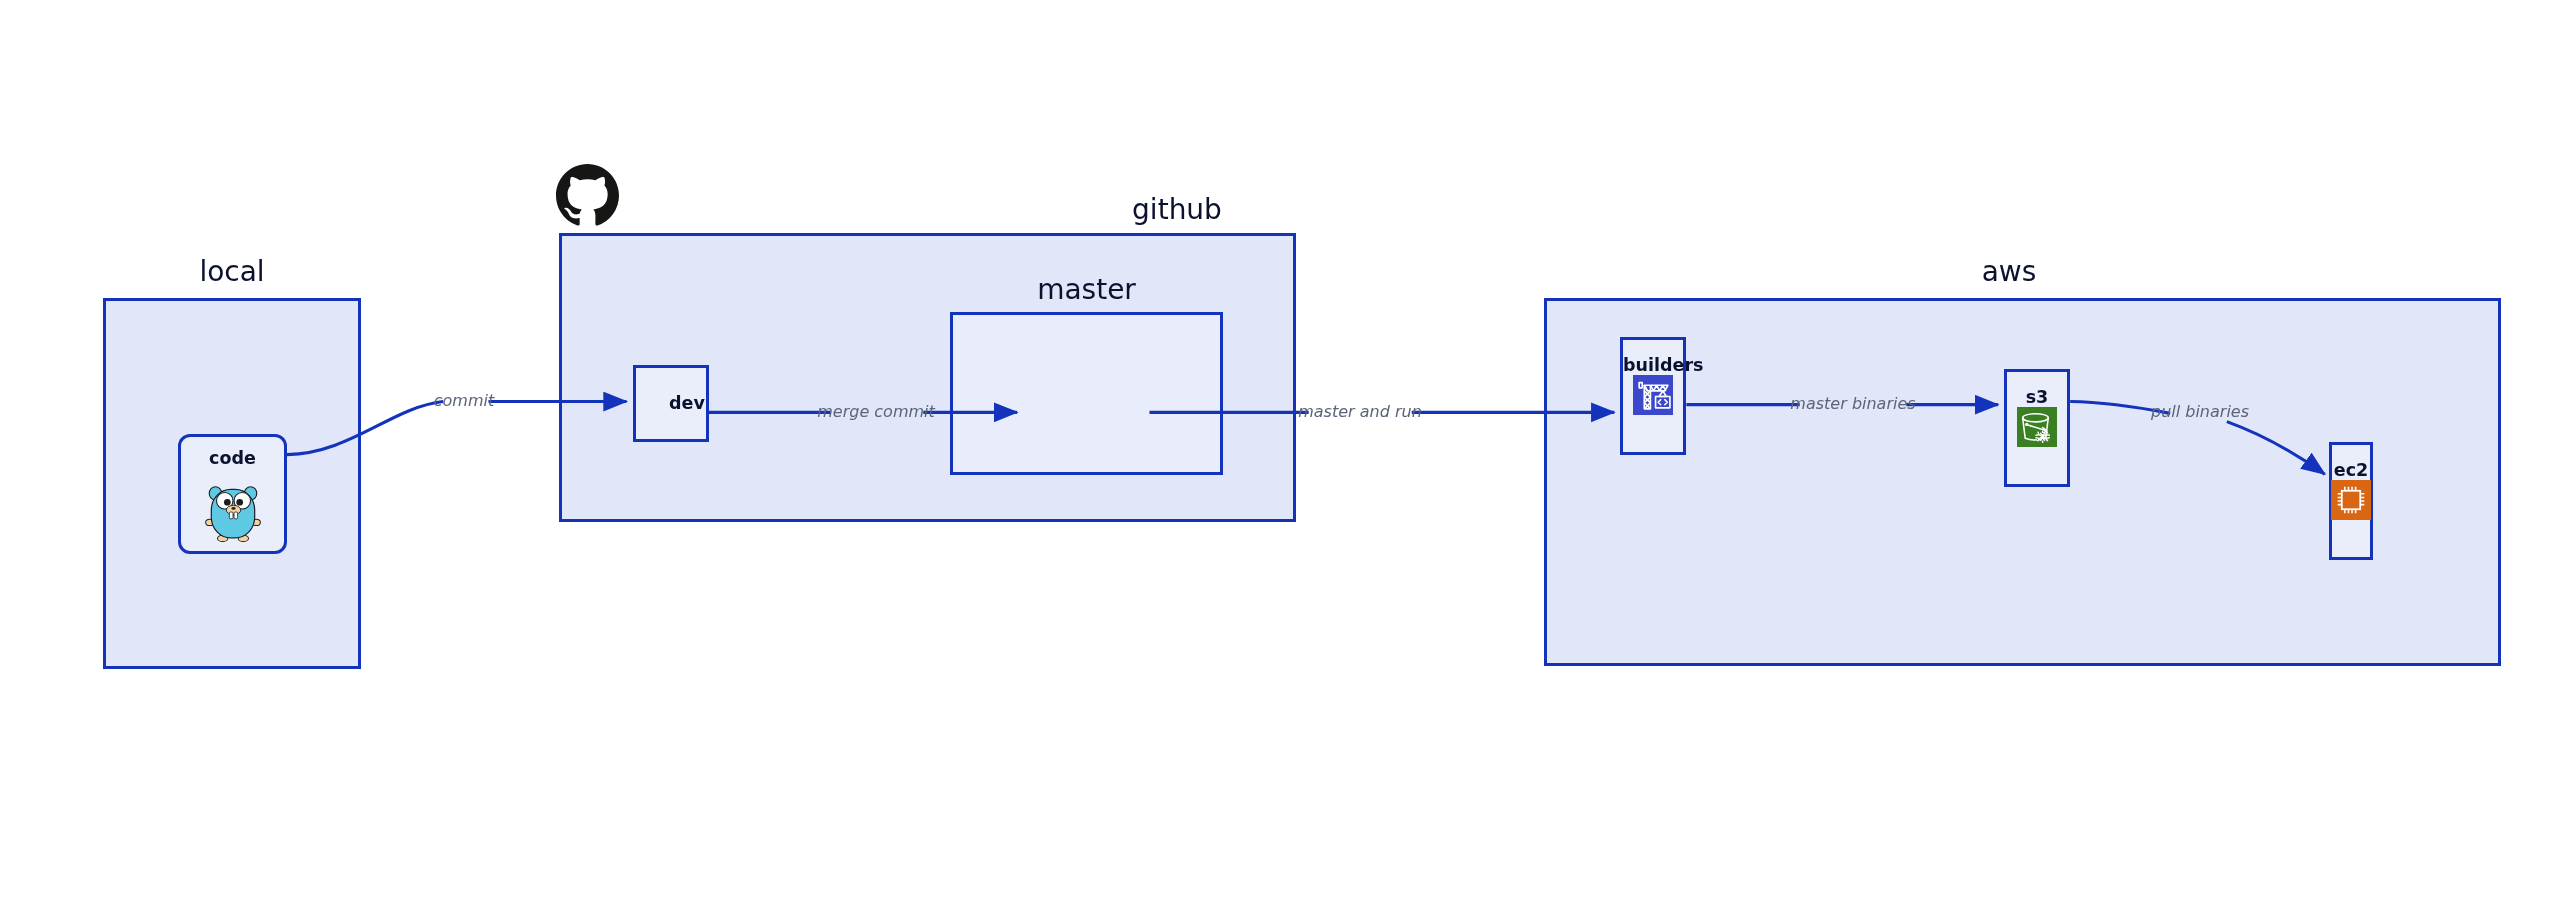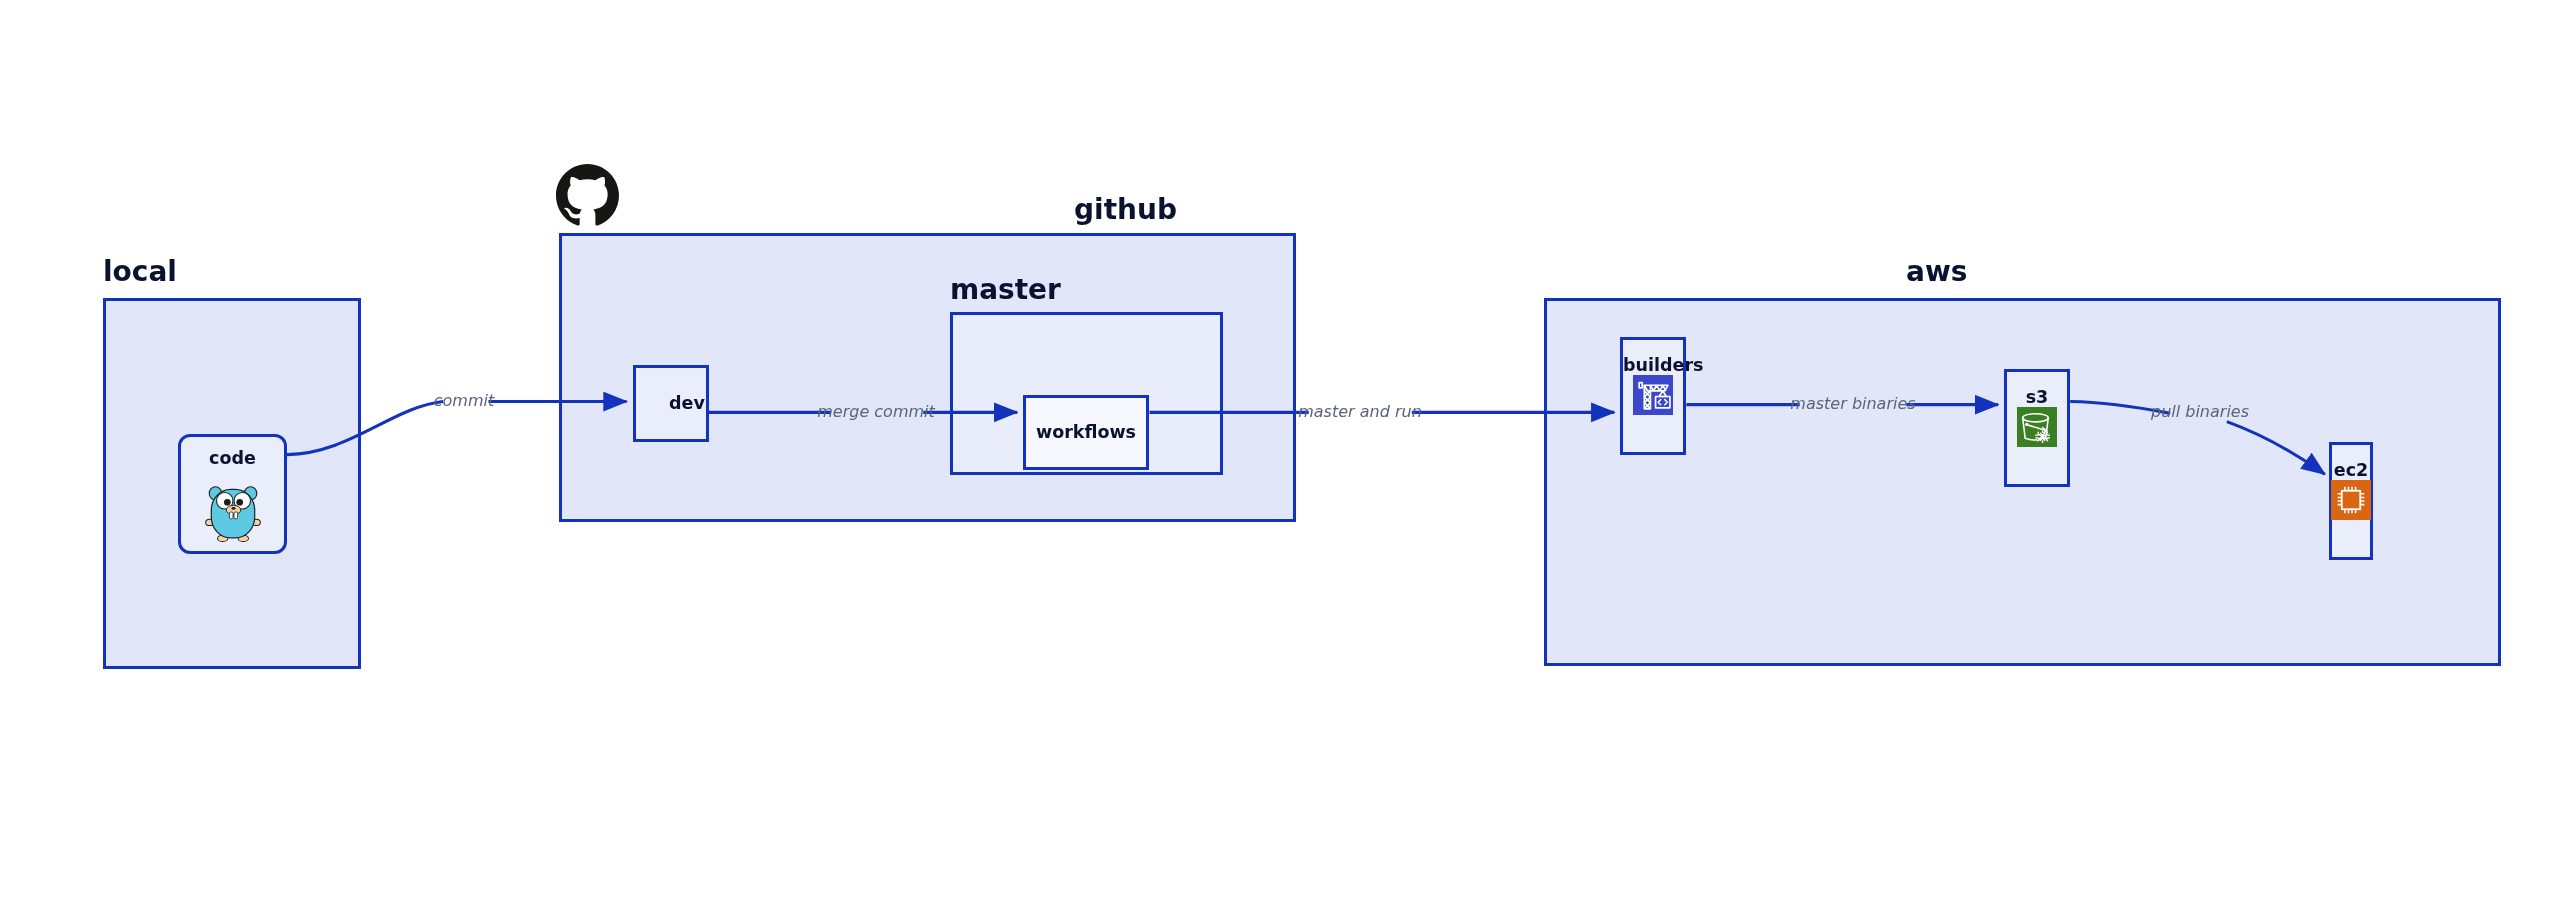--- a/index.html
+++ b/index.html
@@ -22,22 +22,23 @@
     position: absolute;
     background: #e1e7f9;
     border: 3.6px solid #1433bd;
     box-sizing: border-box;
   }
   .group-label {
     position: absolute;
     color: #0b1230;
     font-size: 28px;
     font-family: "DejaVu Sans", sans-serif;
-    font-weight: 700;
-    white-space: nowrap;
+    font-weight: 400;
+    white-space: nowrap;
+    text-align: center;
     line-height: 1;
   }
   
   .subgroup {
     position: absolute;
     background: #e9edfb;
     border: 3.6px solid #1433bd;
     box-sizing: border-box;
   }
   
@@ -157,23 +158,20 @@
     </svg>
   </div>
 
   <div class="node" style="left:633px; top:365px; width:76px; height:77px;">
     <div class="node-label" style="top:27px;padding-left:32px;">dev</div>
   </div>
 
   <div class="subgroup" style="left:950px; top:312px; width:273px; height:163px;"></div>
   <div class="group-label" style="left:950px; top:276px; width:273px;">master</div>
 
-  <div class="node bright" style="left:1023px; top:395px; width:126px; height:75px;">
-    <div class="node-label" style="top:26px;">workflows</div>
-  </div>
 
   <div class="group" style="left:1544px; top:298px; width:957px; height:368px;"></div>
   <div class="group-label" style="left:1906px; top:258px; width:206px;">aws</div>
 
   <div class="node" style="left:1620px; top:337px; width:66px; height:118px;">
     <div class="node-label" style="top:16.5px;">builders</div>
     <div class="node-icon" style="top:35px; width:40px; height:40px;">
       <svg viewBox="0 0 78 78" width="40" height="40">
         <rect x="0" y="0" width="78" height="78" fill="#3b48cc"></rect>
         <g fill="none" stroke="#ffffff" stroke-width="3.2" stroke-linejoin="round">

